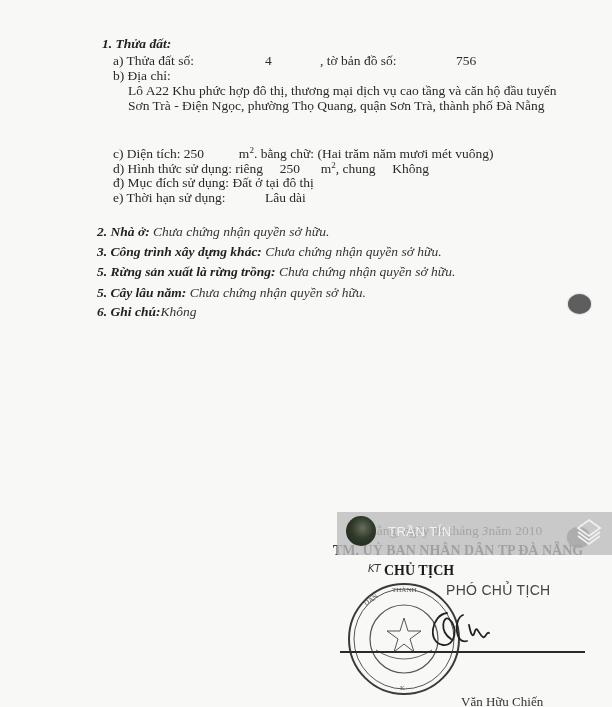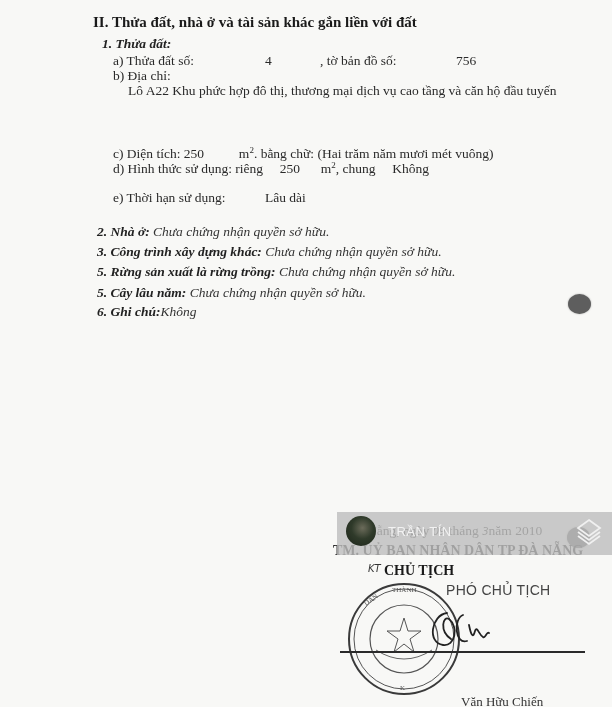--- a/index.html
+++ b/index.html
@@ -39,48 +39,49 @@
   .chutich { left: 384px; top: 563px; font-size: 14px; font-weight: bold; color: #1a1a1a; }
   .phochutich { left: 446px; top: 582px; font-family: "Liberation Sans", "DejaVu Sans", sans-serif; font-size: 14px; color: #444; letter-spacing: 0.3px; }
   .sigline { position: absolute; left: 340px; top: 651px; width: 245px; height: 2px; background: #2a2a2a; }
   .signer { left: 461px; top: 694px; font-size: 13px; color: #333; }
 </style>
 </head>
 <body>
 
 <div class="page">
 
-  <div class="abs section-title">II. Thửa đất, nhà ở và tài sản khác gắn liền với đất</div>
 
   <div class="abs sub-title" style="left:102px; top:36px;text-align:center;">1. Thửa đất:</div>
 
   <div class="abs line" style="left:113px; top:53px;">a) Thửa đất số:</div>
   <div class="abs line" style="left:265px; top:53px;">4</div>
   <div class="abs line" style="left:320px; top:53px;">, tờ bản đồ số:</div>
   <div class="abs line" style="left:456px; top:53px;">756</div>
 
   <div class="abs line" style="left:113px; top:68px;">b) Địa chỉ:</div>
   <div class="abs line" style="left:128px; top:83px;">Lô A22 Khu phức hợp đô thị, thương mại dịch vụ cao tầng và căn hộ đầu tuyến</div>
+  <div class="abs line" style="left:128px; top:98px;">Sơn Trà - Điện Ngọc, phường Thọ Quang, quận Sơn Trà, thành phố Đà Nẵng</div>
 
   <div class="abs line" style="left:113px; top:145px;">
     <span>c) Diện tích: 250</span>
     <span style="display:inline-block; width:28px;"></span>
     <span>m</span><span class="sup">2</span><span>. bằng chữ: (Hai trăm năm mươi mét vuông)</span>
   </div>
 
   <div class="abs line" style="left:113px; top:160px;">
     <span>d) Hình thức sử dụng: riêng</span>
     <span style="display:inline-block; width:10px;"></span>
     <span>250</span>
     <span style="display:inline-block; width:14px;"></span>
     <span>m</span><span class="sup">2</span><span>, chung</span>
     <span style="display:inline-block; width:10px;"></span>
     <span>Không</span>
   </div>
 
+  <div class="abs line" style="left:113px; top:175px;">đ) Mục đích sử dụng: Đất ở tại đô thị</div>
 
   <div class="abs line" style="left:113px; top:190px;">e) Thời hạn sử dụng:</div>
   <div class="abs line" style="left:265px; top:190px;">Lâu dài</div>
 
 
   <div class="abs line" style="left:97px; top:224px;">
     <span class="sub-title">2. Nhà ở:</span>
     <span class="ital">Chưa chứng nhận quyền sở hữu.</span>
   </div>
   <div class="abs line" style="left:97px; top:244px;">

